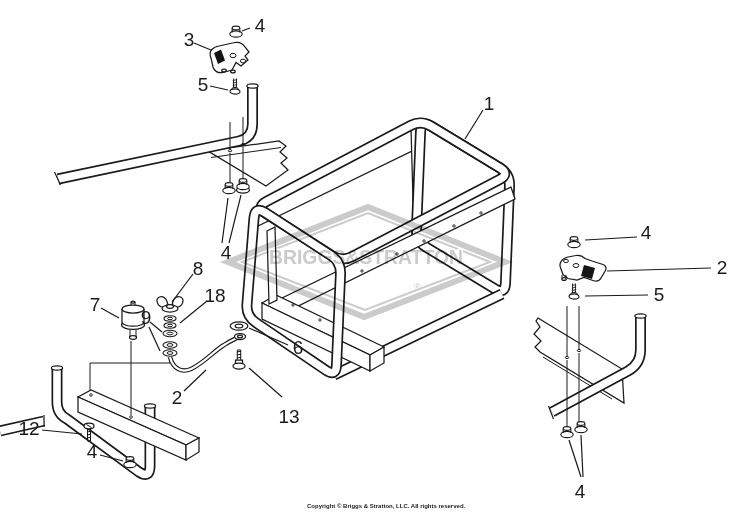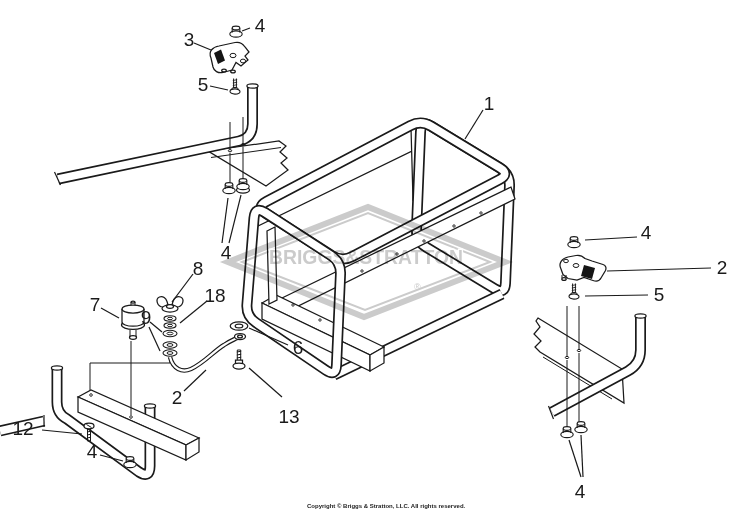--- a/index.html
+++ b/index.html
@@ -253,21 +253,21 @@
 <div class="callout" style="left:260px;top:25px">4</div>
 <div class="callout" style="left:203px;top:84px">5</div>
 <div class="callout" style="left:226px;top:252px">4</div>
 <div class="callout" style="left:198px;top:268px">8</div>
 <div class="callout" style="left:95px;top:304px">7</div>
 <div class="callout" style="left:215px;top:295px">18</div>
 <div class="callout" style="left:146px;top:317px">9</div>
 <div class="callout" style="left:298px;top:347px">6</div>
 <div class="callout" style="left:177px;top:397px">2</div>
 <div class="callout" style="left:289px;top:416px">13</div>
-<div class="callout" style="left:23px;top:428px">12</div>
+<div class="callout" style="left:29px;top:428px">12</div>
 <div class="callout" style="left:92px;top:451px">4</div>
 <div class="callout" style="left:646px;top:232px">4</div>
 <div class="callout" style="left:722px;top:267px">2</div>
 <div class="callout" style="left:659px;top:294px">5</div>
 <div class="callout" style="left:580px;top:491px">4</div>
 
 <div class="copyright">Copyright © Briggs &amp; Stratton, LLC. All rights reserved.</div>
 
 </div>
 

